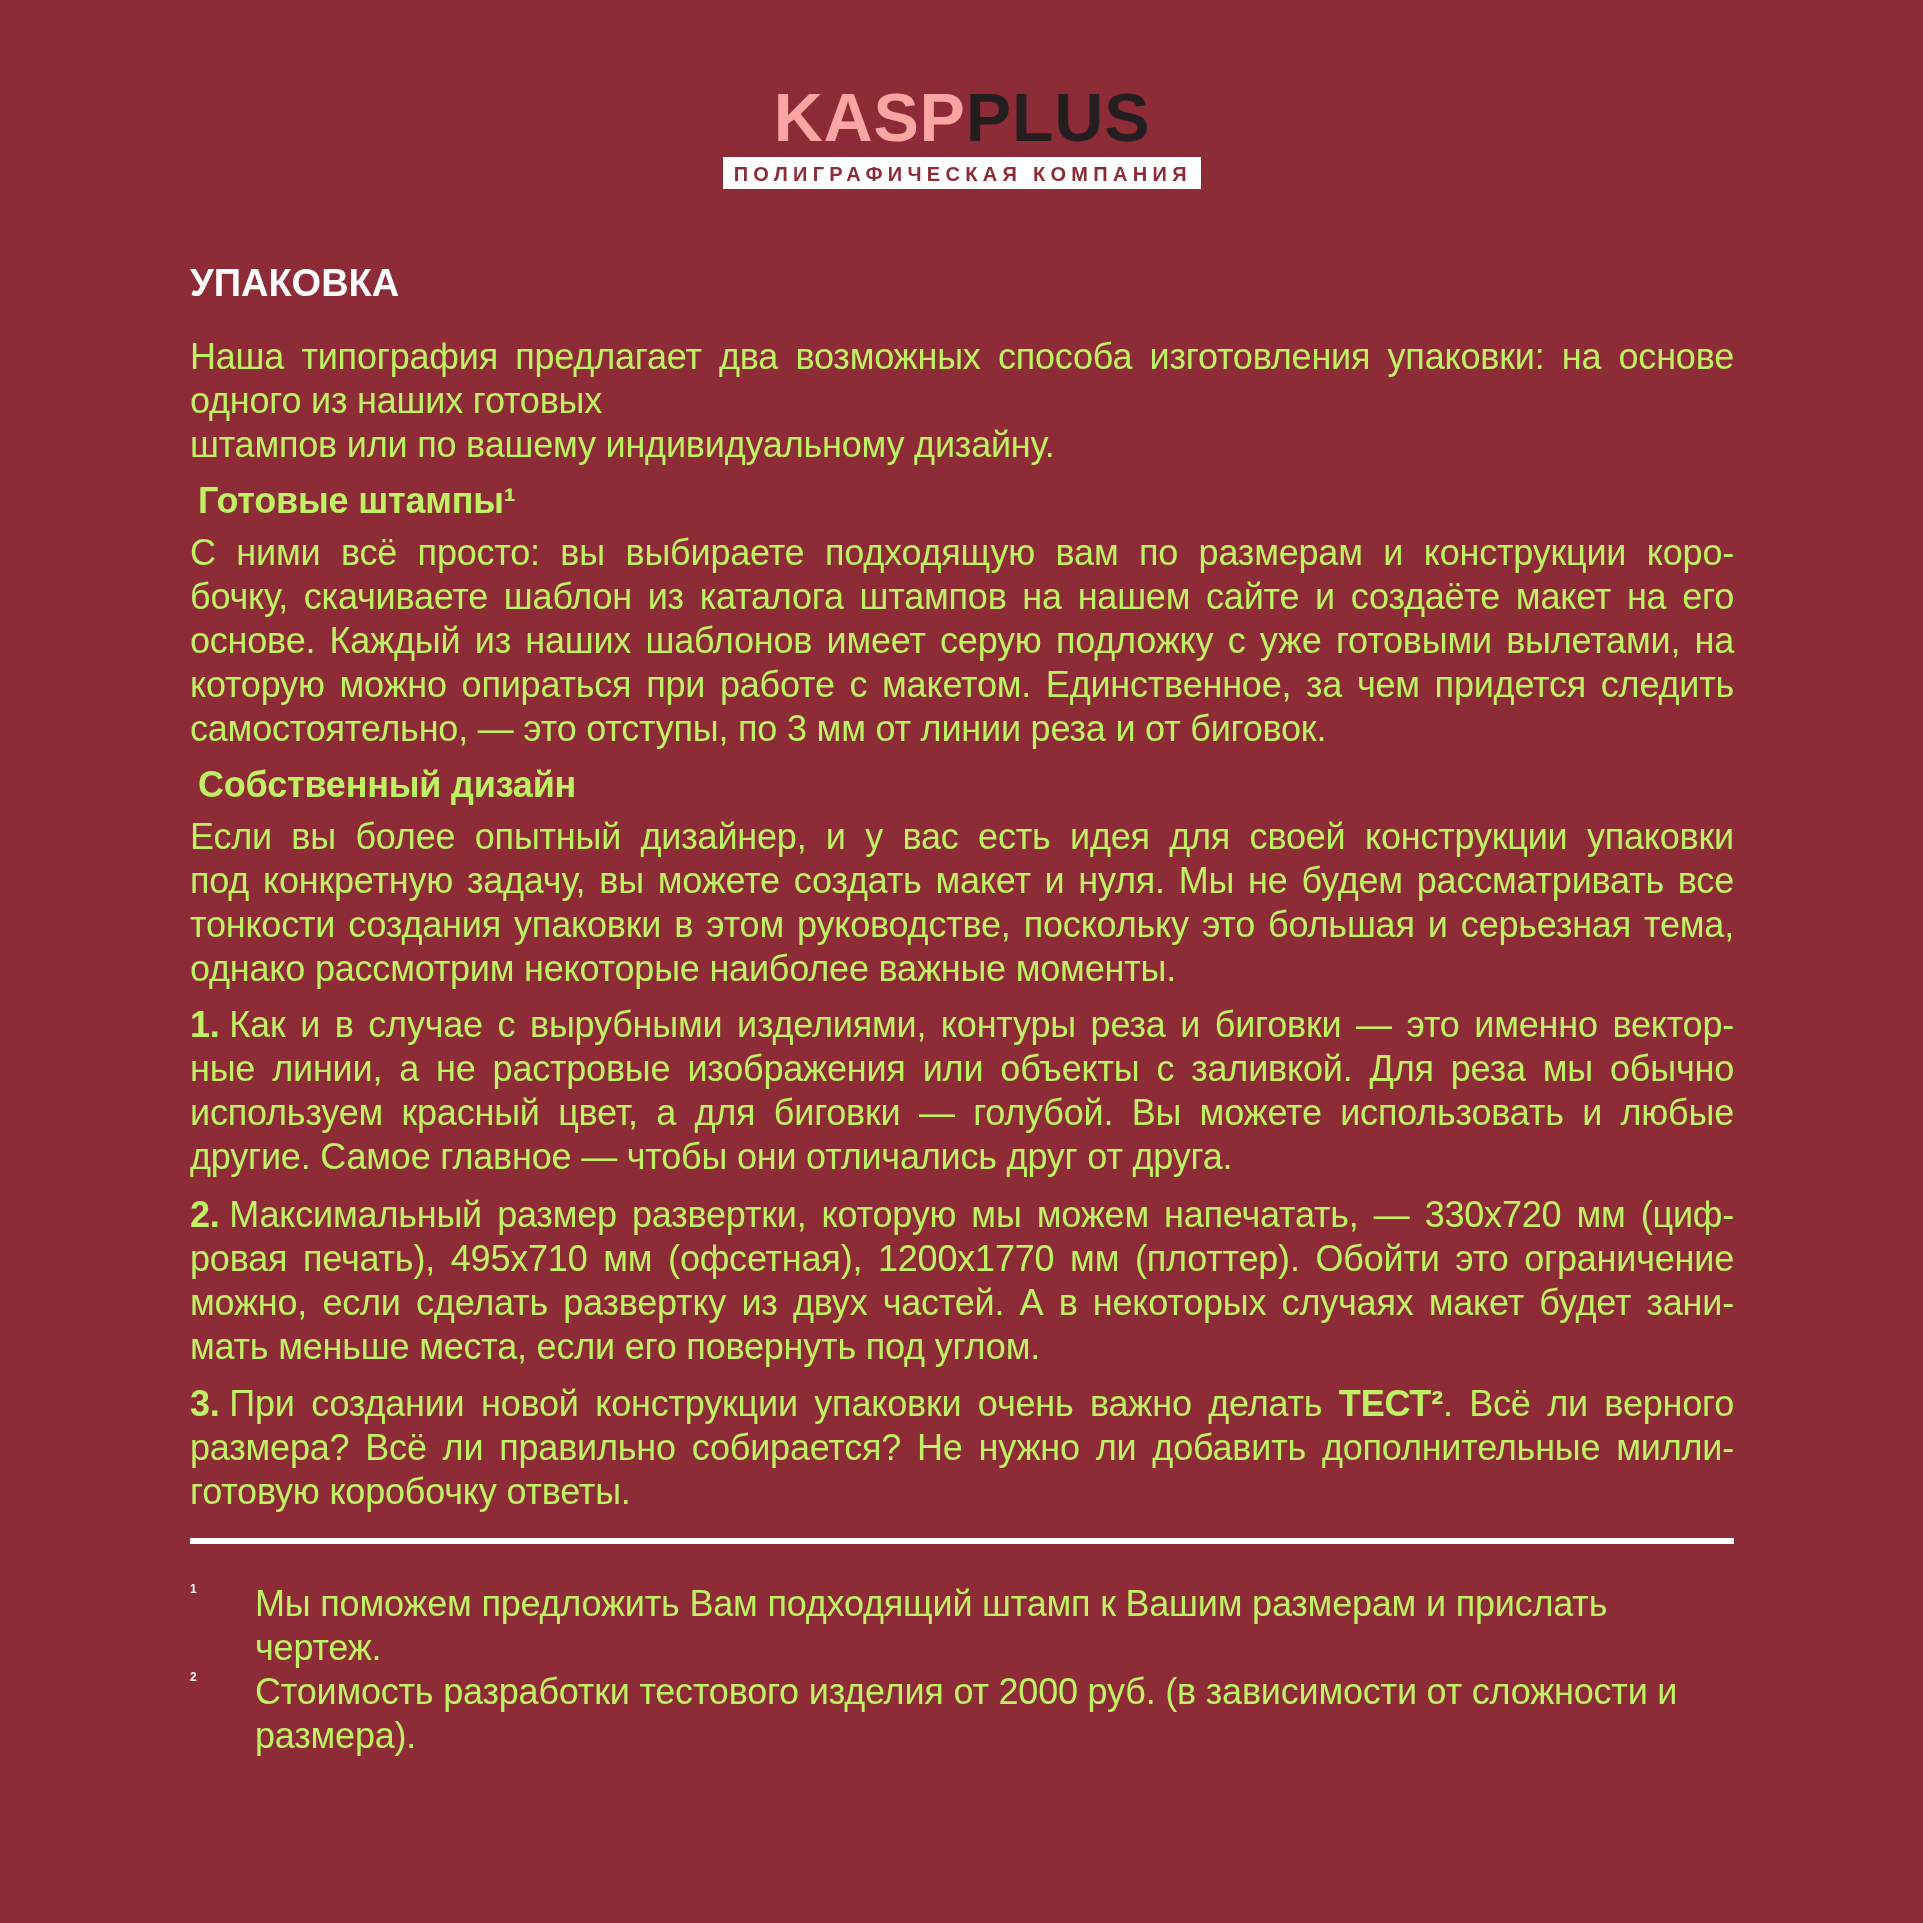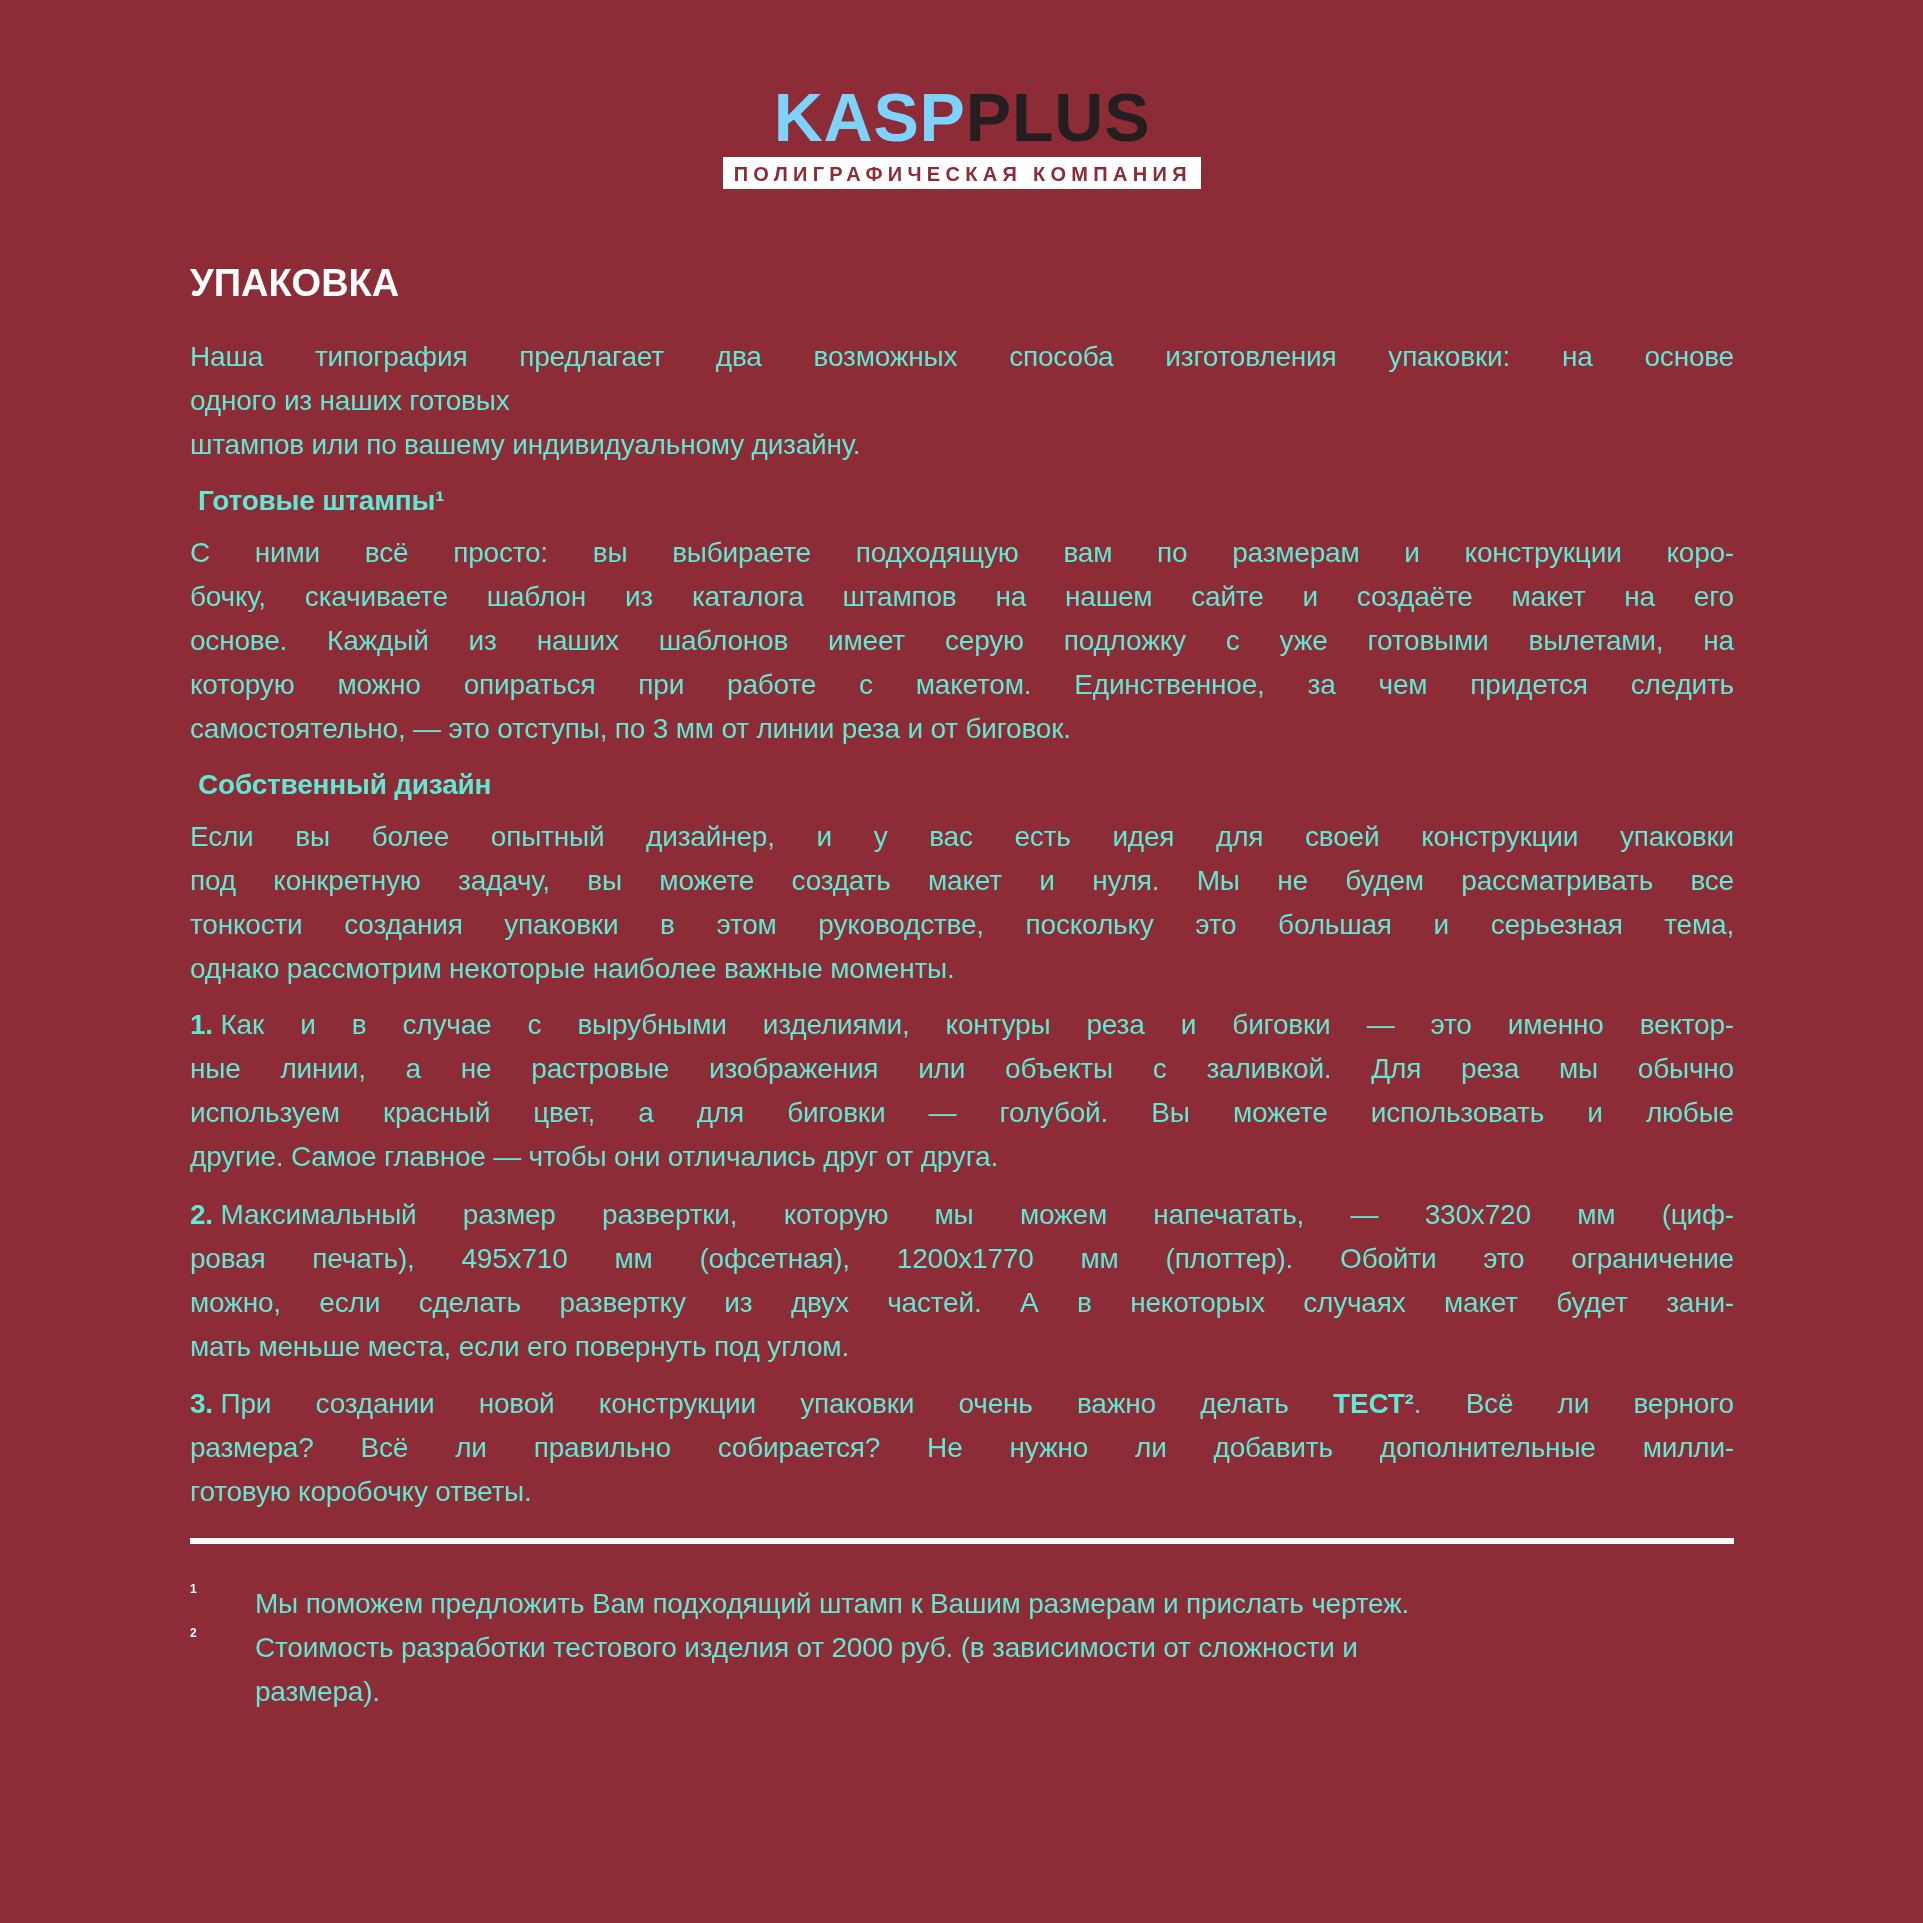--- a/index.html
+++ b/index.html
@@ -18,21 +18,21 @@
     padding-top: 83px;
     line-height: 1;
   }
   .logo-word {
     font-size: 68px;
     font-weight: bold;
     letter-spacing: 0.8px;
     line-height: 1;
     white-space: nowrap;
   }
-  .logo-kasp { color: #7dd3fc; }
+  .logo-kasp { color: #fca5a5; }
   .logo-plus { color: #241E20; }
   .logo-tagline {
     display: inline-block;
     background: #ffffff;
     color: #8D2B36;
     font-size: 20px;
     font-weight: bold;
     letter-spacing: 5.3px;
     padding: 6.8px 9px 5.3px 10.5px;
     margin-top: 6px;
@@ -48,22 +48,22 @@
     font-weight: bold;
     line-height: 1;
     margin: 0 0 33px 0;
     letter-spacing: 0;
   }
 
   .para { margin: 0 0 12px 0; }
   .para-numbered { margin: 0 0 13.5px 0; }
 
   .ln {
-    color: #5eead4;
-    font-size: 28px;
+    color: #bef264;
+    font-size: 36px;
     line-height: 44px;
     letter-spacing: -0.2px;
     white-space: normal;
   }
   .j {
     text-align: justify;
     text-align-last: justify;
     text-justify: inter-word;
   }
   .hd {

